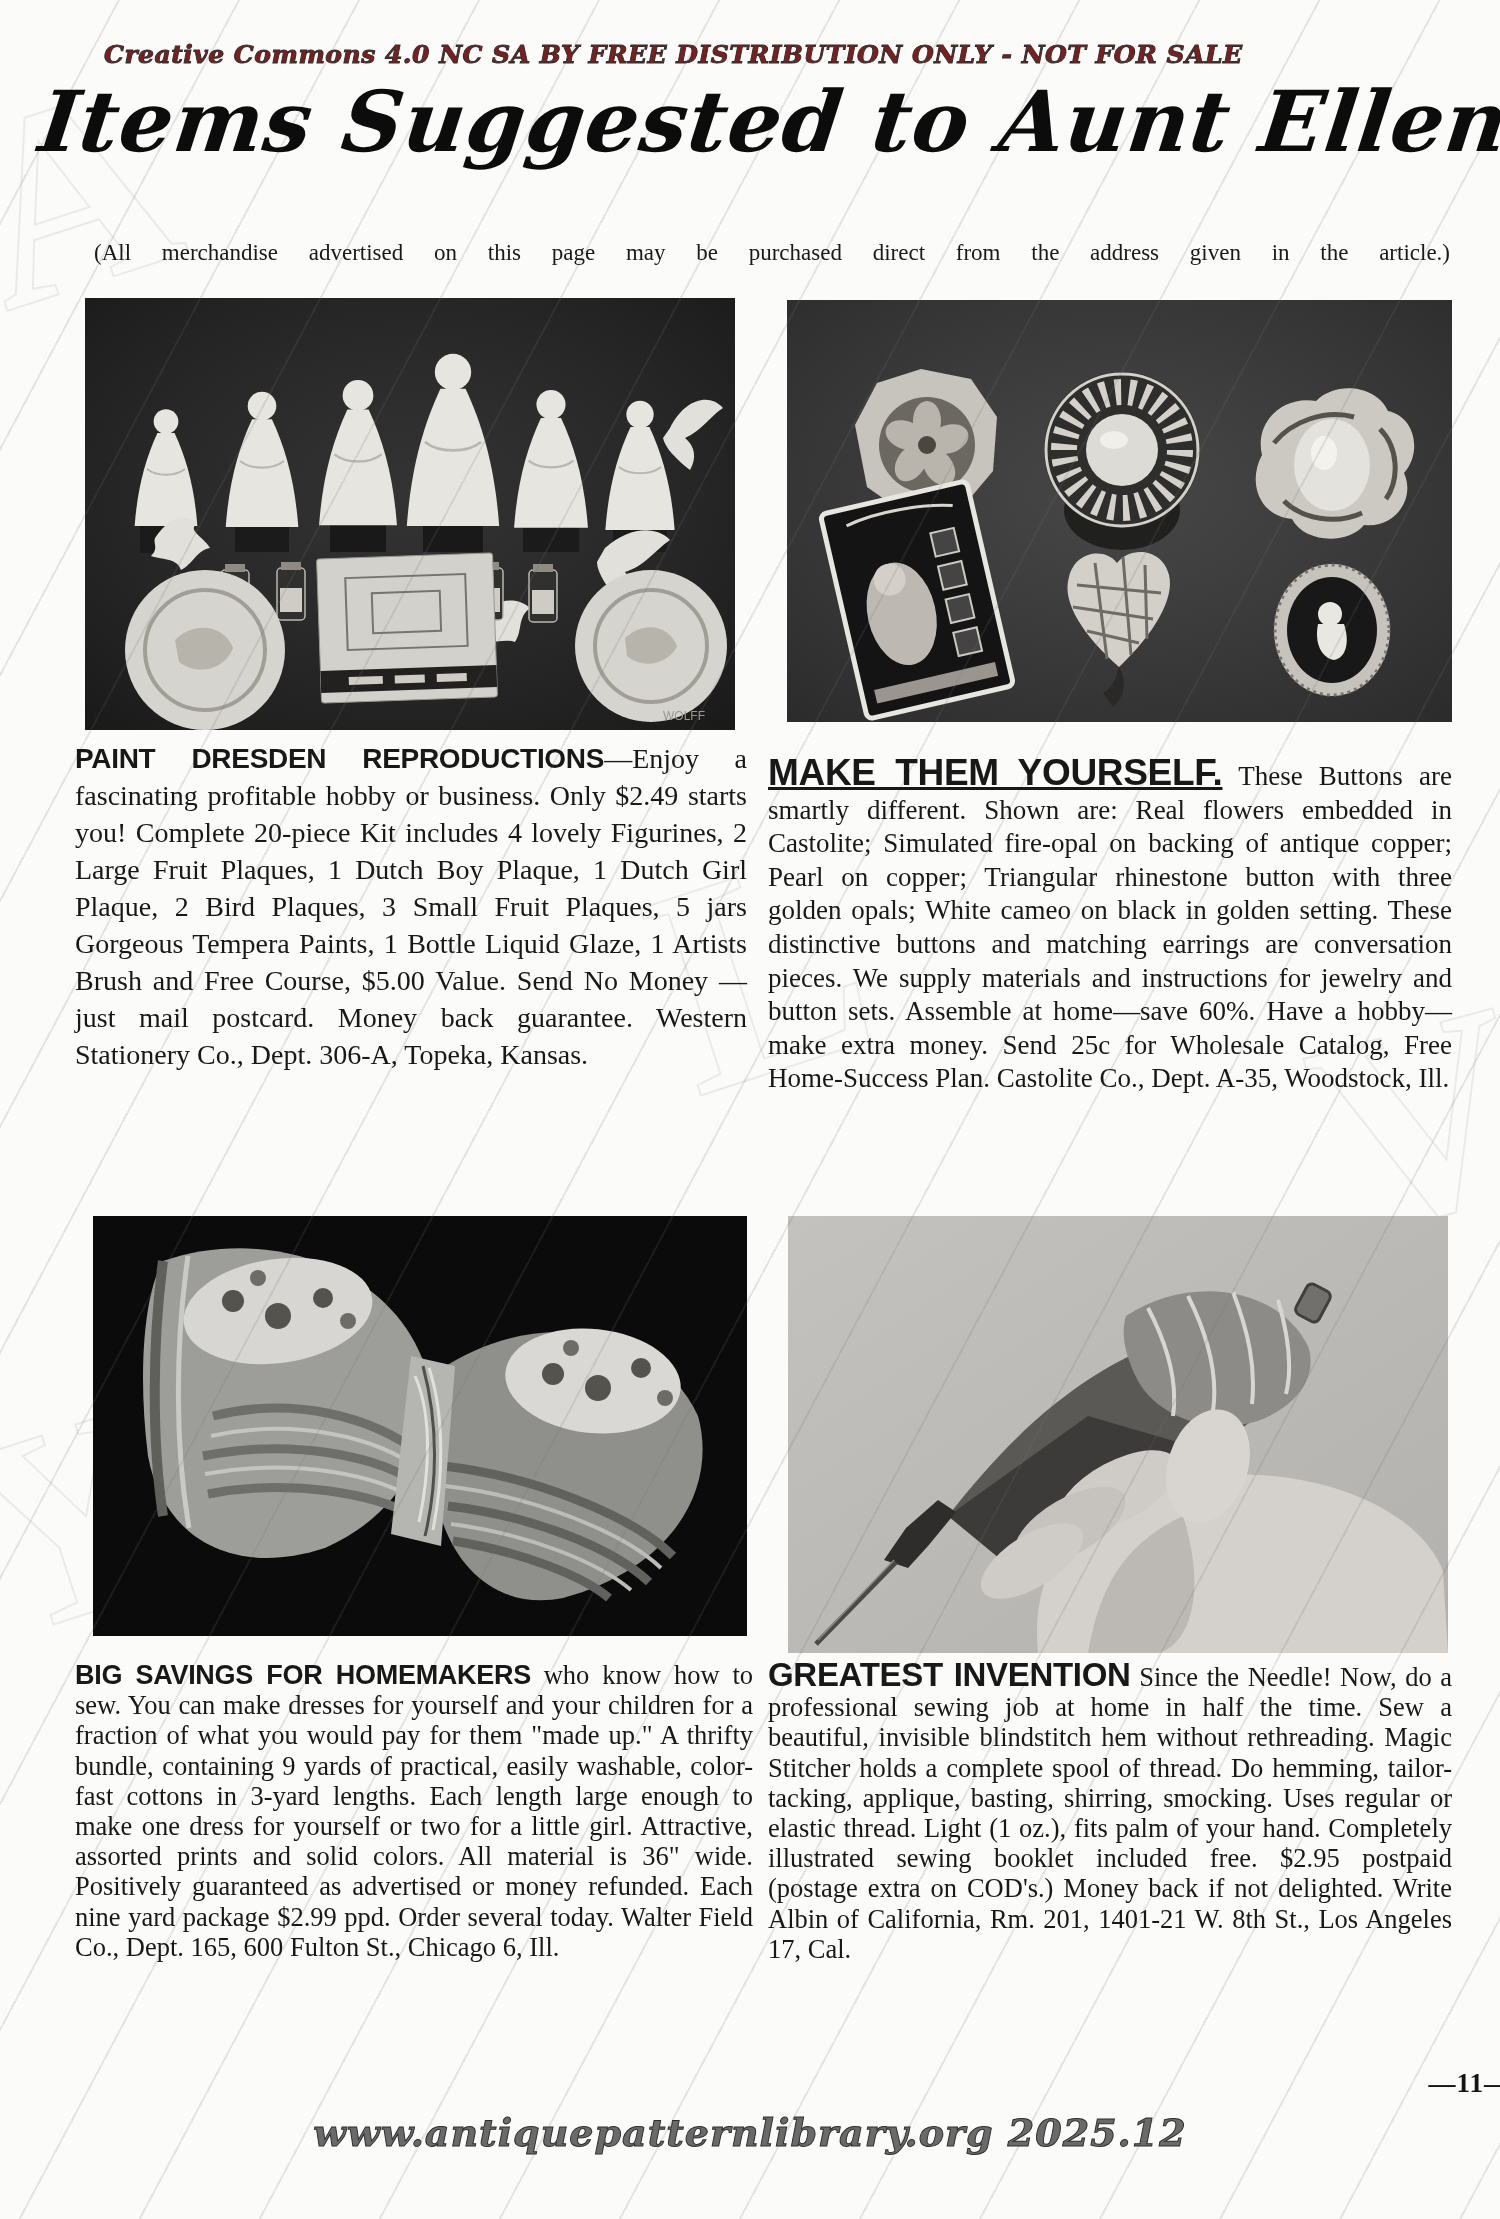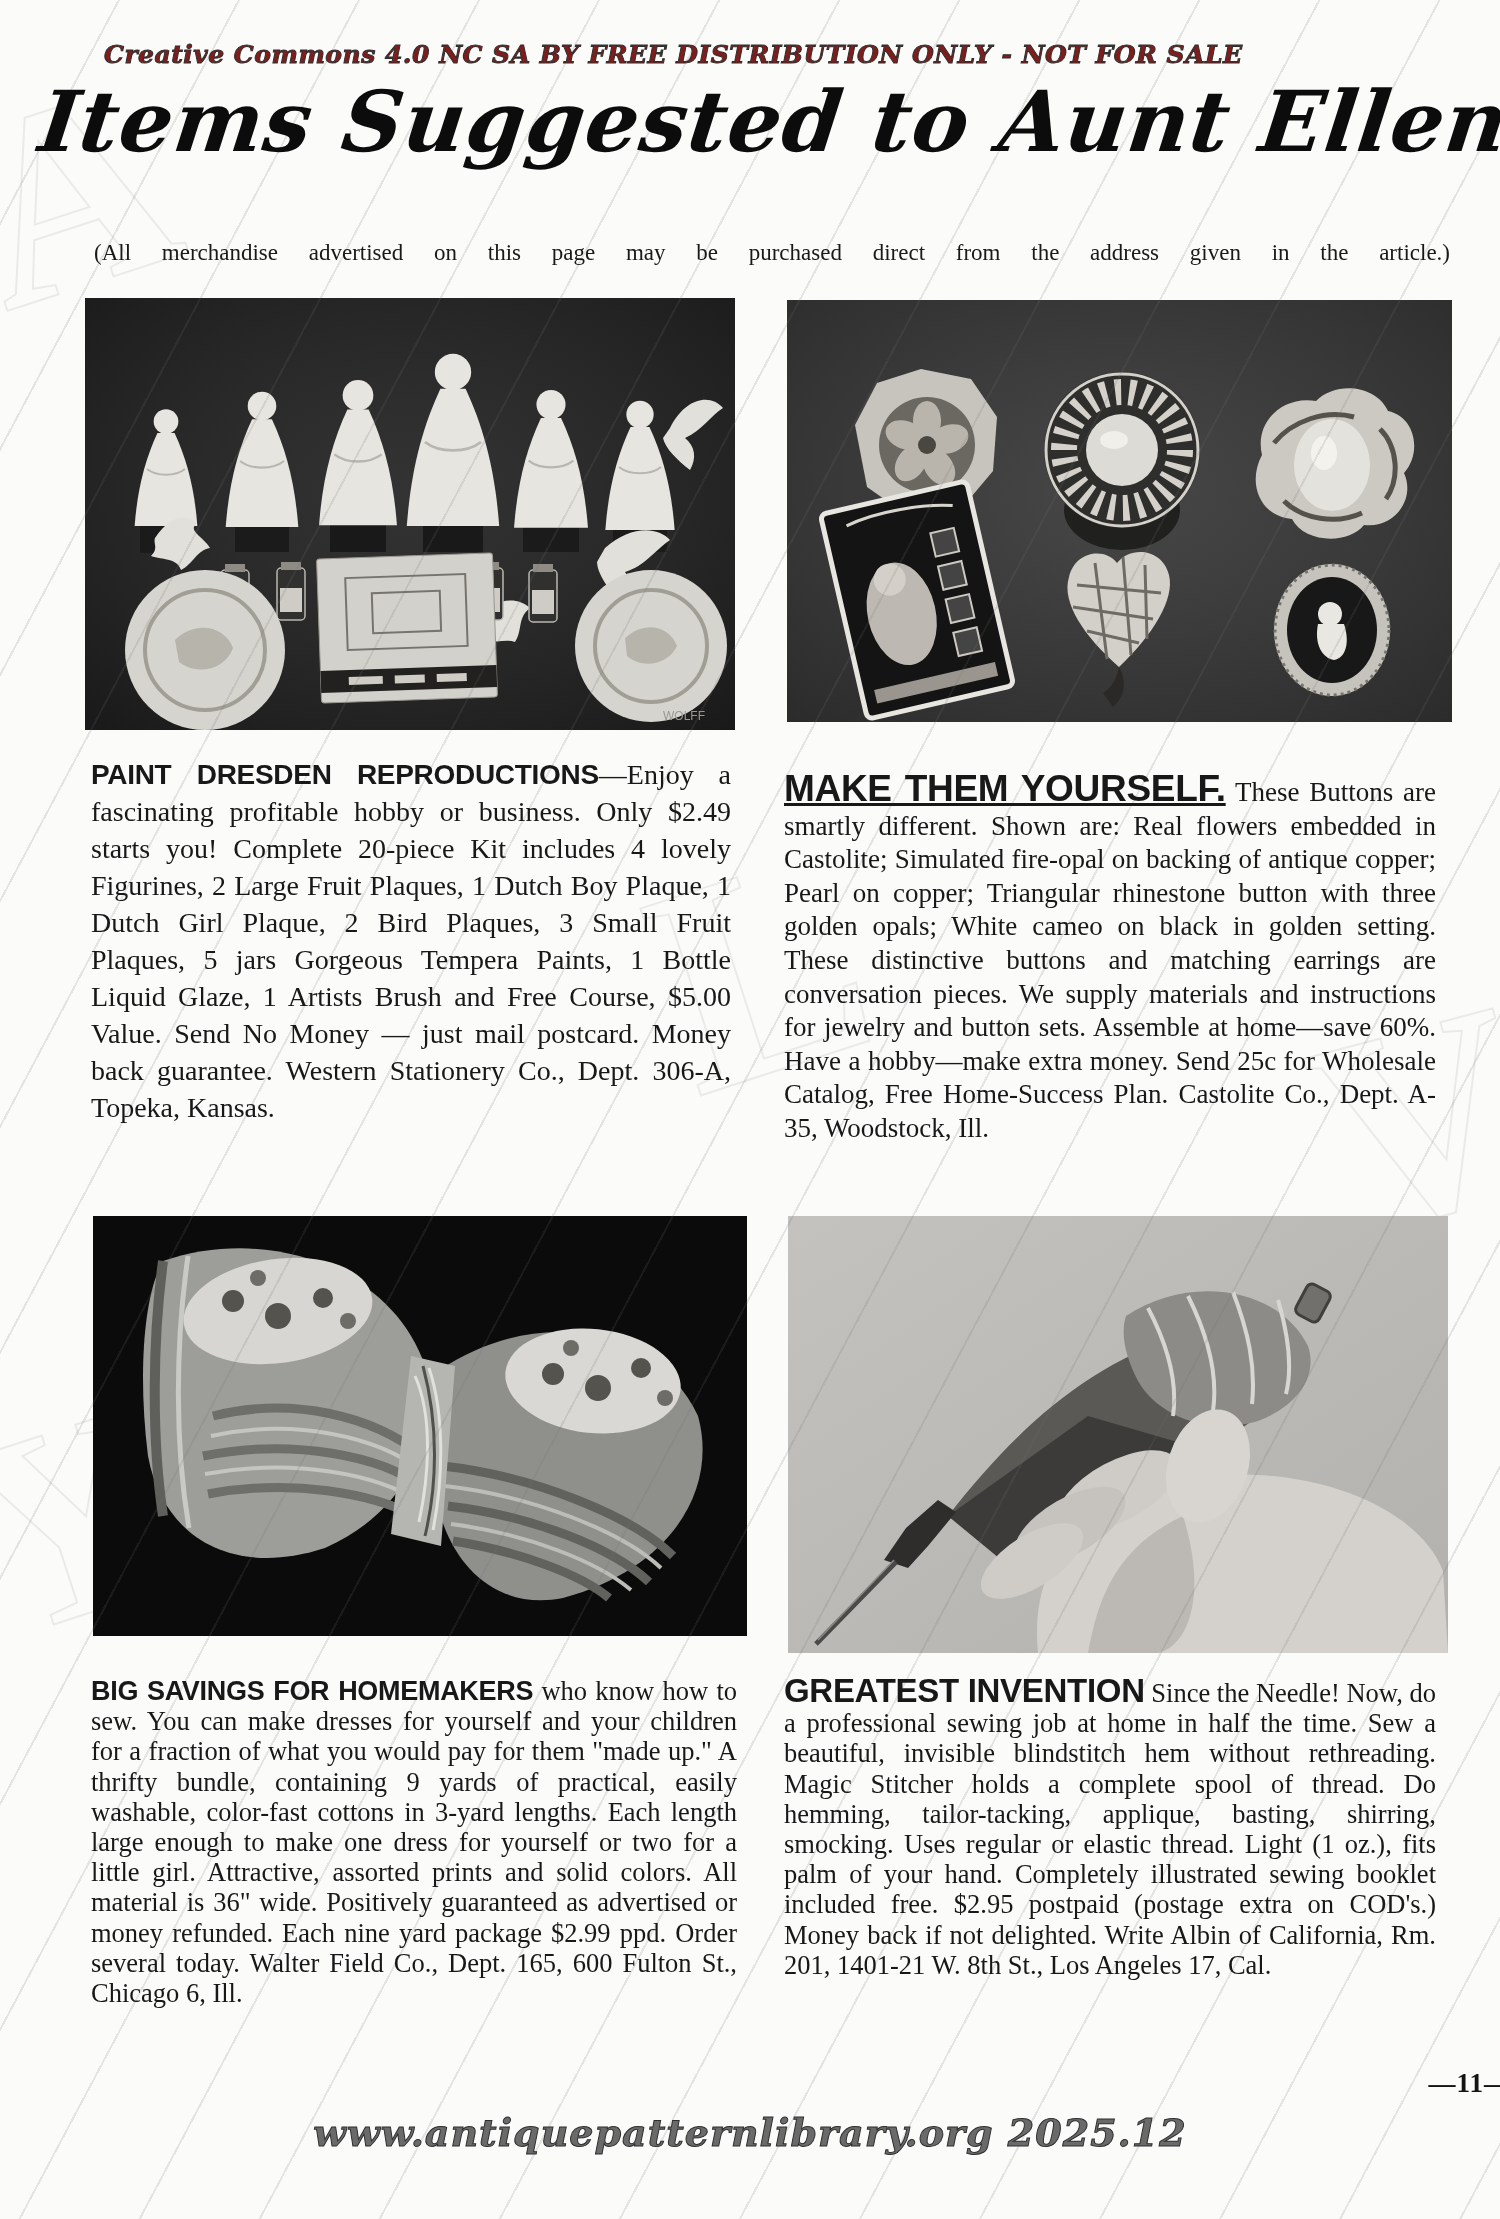--- a/index.html
+++ b/index.html
@@ -34,21 +34,21 @@
   }
   .subtitle{
     position:absolute;left:72px;top:240px;width:1356px;z-index:6;
     font-size:23px;text-align:justify;text-align-last:justify;color:#191919;margin-left:22px;
   }
   .photo{position:absolute;z-index:4;display:block;}
   .photo svg{display:block;width:100%;height:100%;}
   .article{
     position:absolute;z-index:6;text-align:justify;color:#181818;
   }
-  .article p{margin:16px;}
+  .article p{margin:0;}
   .runin{
     font-family:"Liberation Sans",sans-serif;font-weight:700;letter-spacing:-0.3px;
   }
   .art-tl{left:75px;top:740px;width:672px;font-size:28px;line-height:37px;}
   .art-tl .runin{font-size:28px;}
   .art-tr{left:768px;top:756px;width:684px;font-size:27px;line-height:33.6px;}
   .art-tr .runin{font-size:37px;text-decoration:underline;}
   .art-bl{left:75px;top:1660px;width:678px;font-size:26.5px;line-height:30.2px;}
   .art-bl .runin{font-size:27px;}
   .art-br{left:768px;top:1660px;width:684px;font-size:26.5px;line-height:30.2px;}

